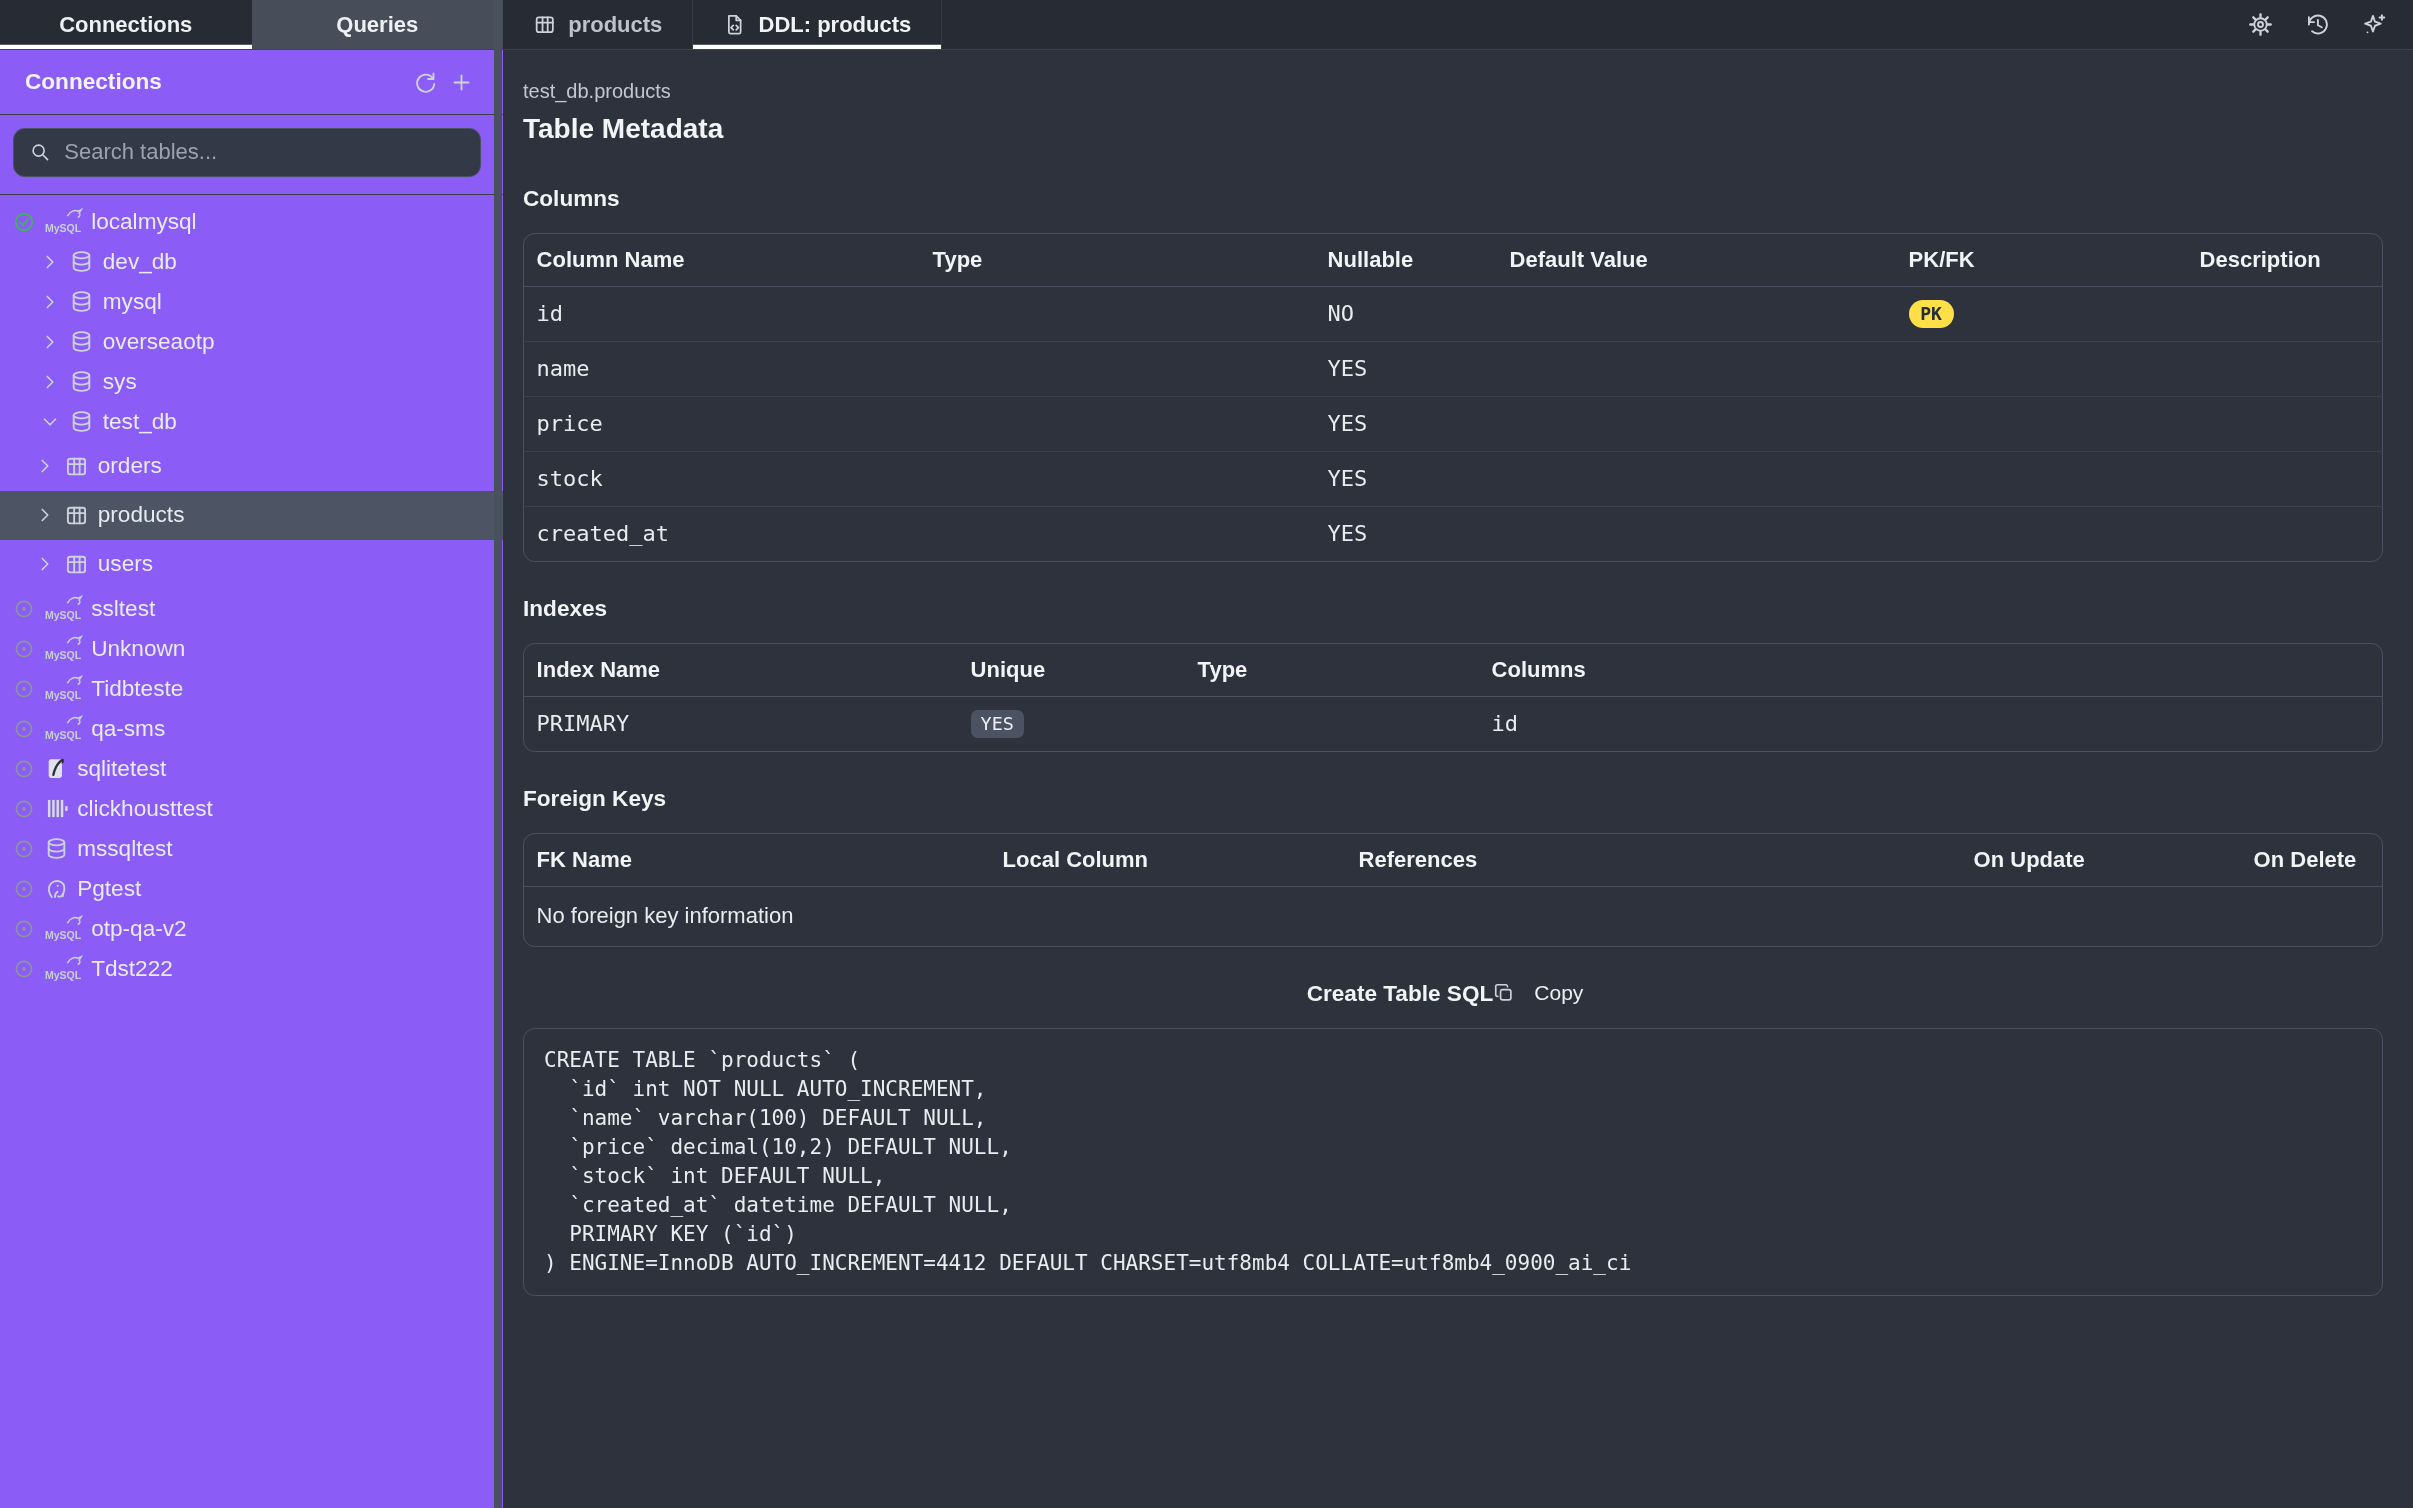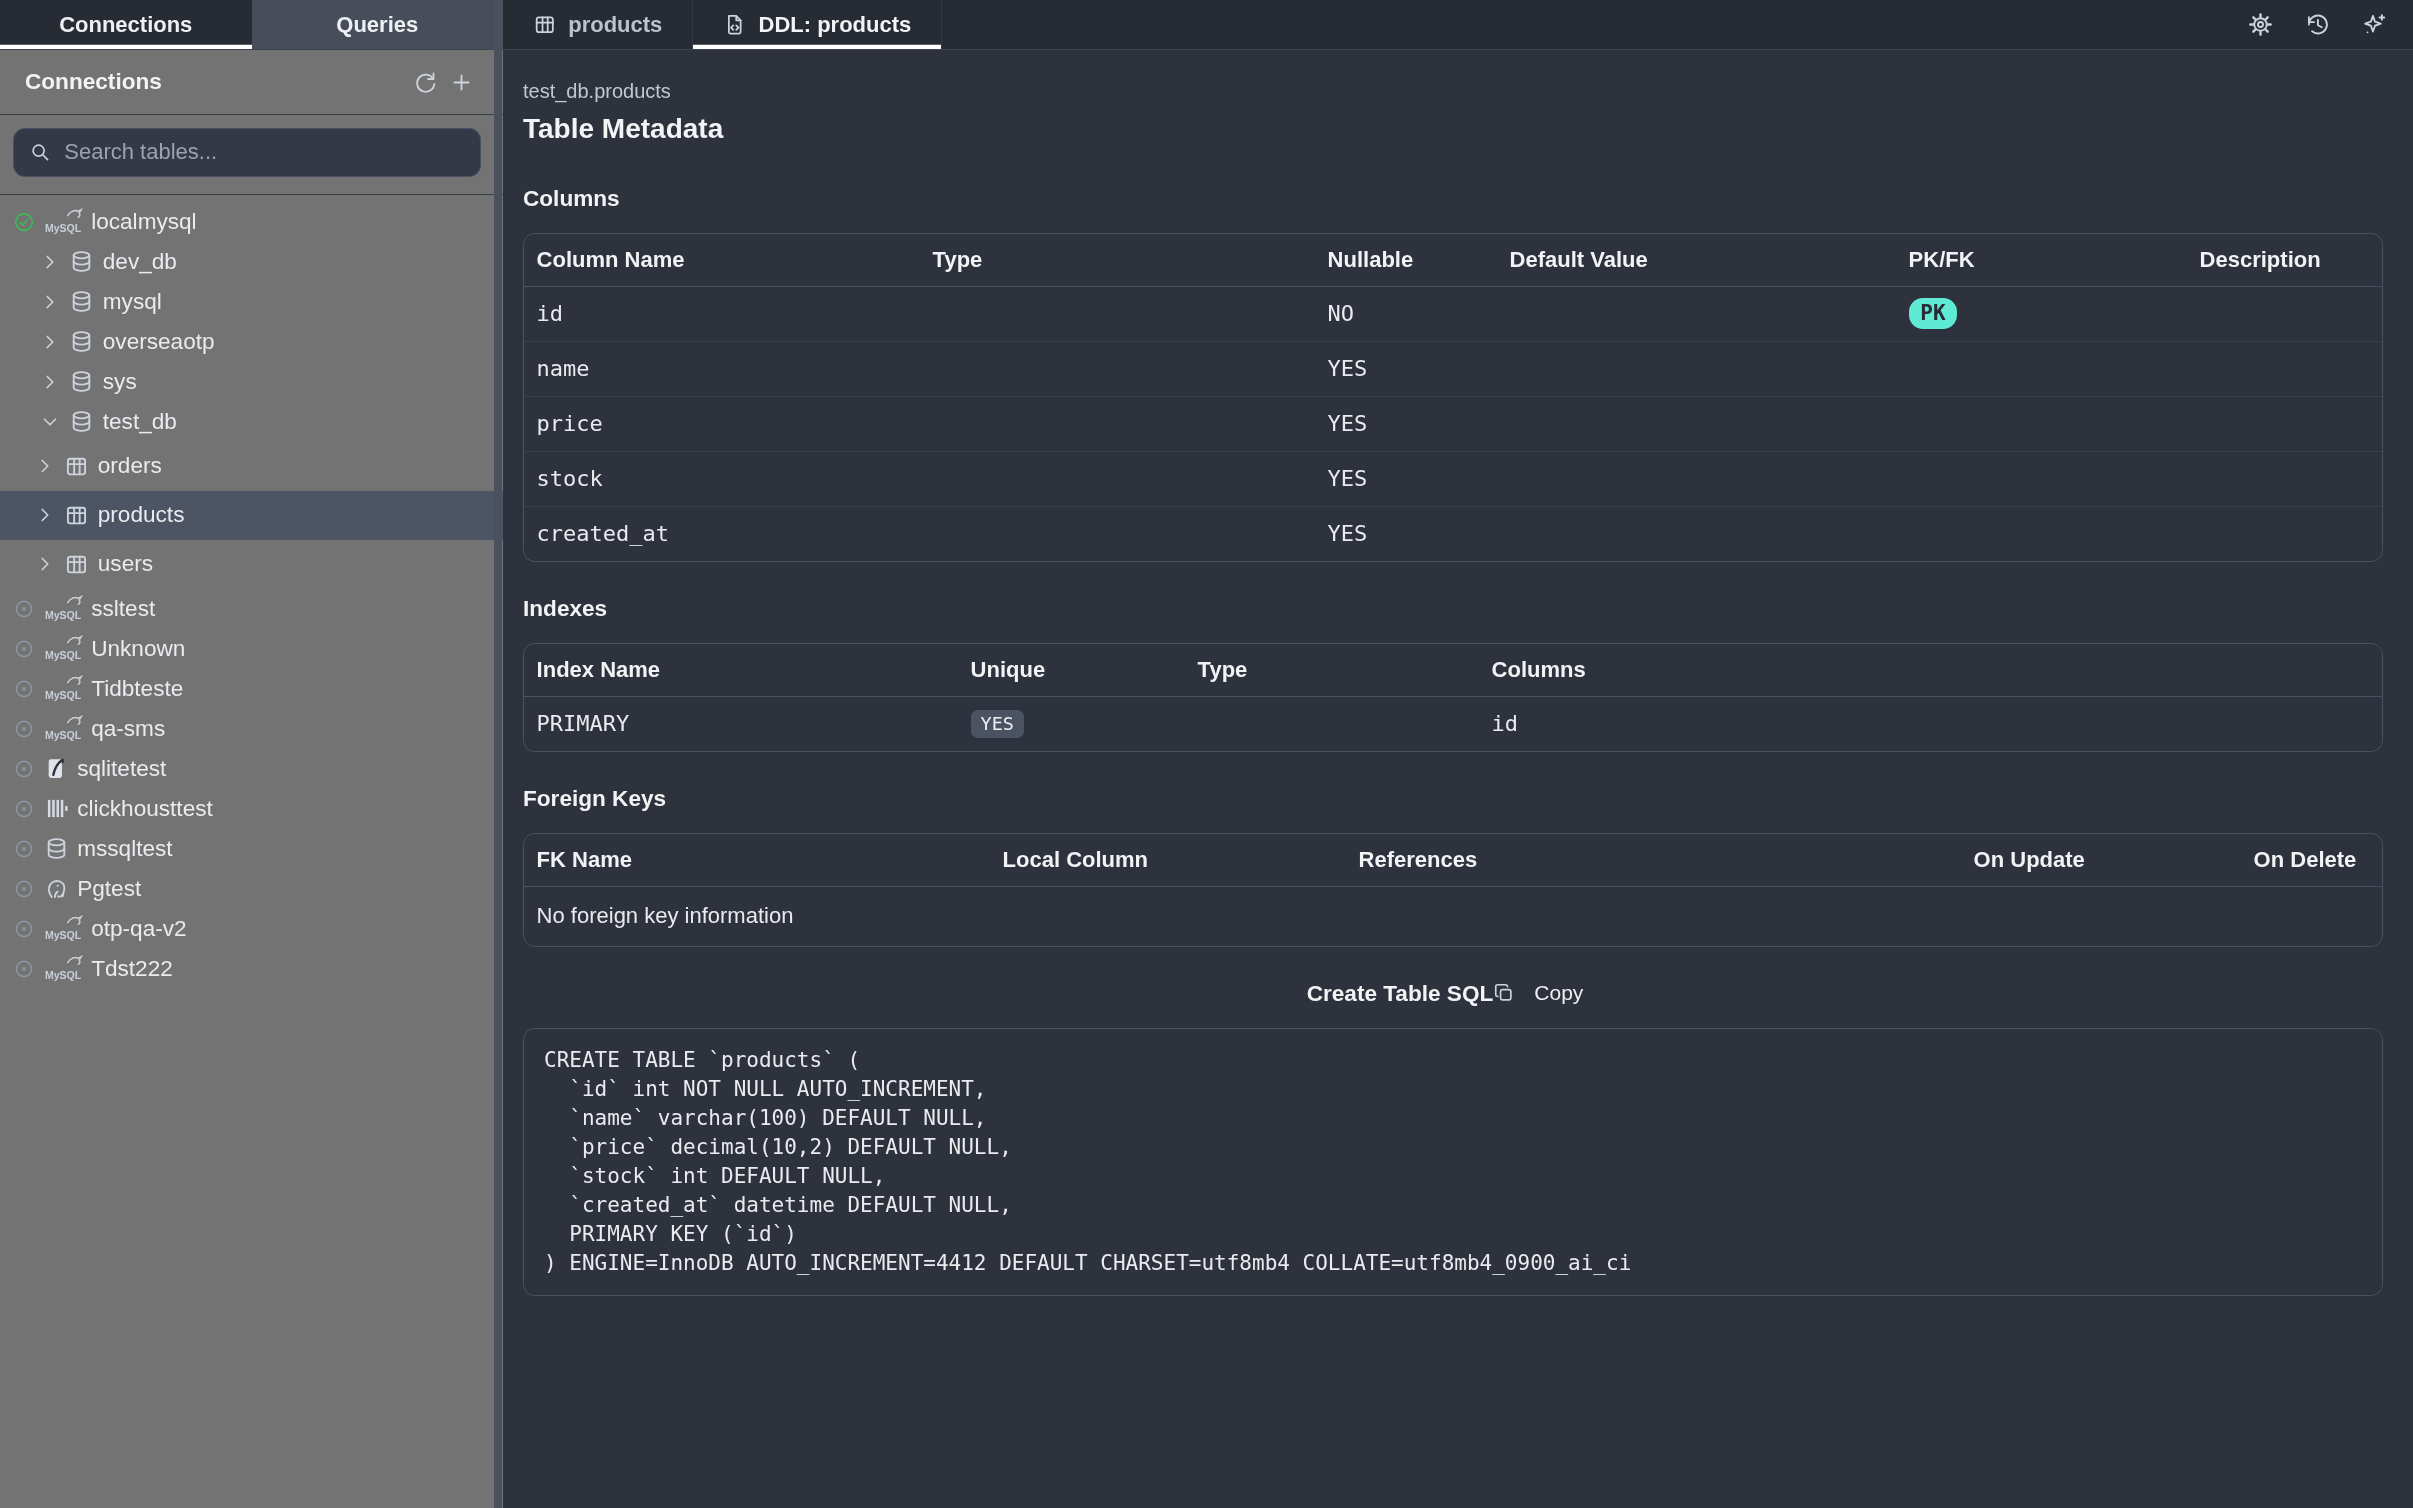--- a/index.html
+++ b/index.html
@@ -1,20 +1,20 @@
 <!DOCTYPE html>
 <html style="font-size:13.4px"><head>
 <meta charset="utf-8">
 <style>
   html,body{margin:0;padding:0;width:2413px;height:1508px;overflow:hidden;background:#2d323c;
             font-family:"Liberation Sans", sans-serif;color:#e9ebef;}
   .app{display:flex;width:2413px;height:1508px;position:relative;}
 
   
-  .sidebar{width:503px;min-width:503px;background:#737373;display:flex;flex-direction:column;position:relative;}
+  .sidebar{width:503px;min-width:503px;background:#8b5cf6;display:flex;flex-direction:column;position:relative;}
   .sidebar-strip{position:absolute;left:494px;top:0;bottom:0;width:8.4px;background:#49505e;z-index:6;}
   .sidebar-tabs{height:49px;display:flex;background:#262b34;border-bottom:1.7px solid #3d4450;}
   .side-tab{flex:1;display:flex;align-items:center;justify-content:center;font-size:22px;font-weight:600;color:#eef0f3;cursor:default;}
   .side-tab.active{box-shadow:inset 0 -4.2px 0 #ffffff;}
   .side-tab.alt{background:#474e5a;}
   .sidebar-header{height:64px;display:flex;align-items:center;padding:0 23.5px 0 25px;border-bottom:1.7px solid #383f4a;}
   .sidebar-header .ttl{flex:1;font-size:22.6px;font-weight:700;color:#f1f3f5;}
   .icon-btn{width:37px;height:37px;display:flex;align-items:center;justify-content:center;}
   .search-wrap{padding:12.6px 22px 17.6px 12.6px;border-bottom:1.7px solid #383f4a;}
   .search-box{height:47px;border-radius:11.7px;background:#333947;border:1.7px solid #495061;display:flex;align-items:center;gap:11.7px;padding:0 15px;}
@@ -44,21 +44,21 @@
   .sec-gap{margin-top:34px;}
 
   .meta-table{border:1.7px solid #4a5161;border-radius:11.7px;overflow:hidden;}
   .t-row{display:grid;grid-template-columns:var(--cols);align-items:center;gap:28px;}
   .t-row.t-head{height:52px;border-bottom:1.7px solid #4a5161;}
   .t-row.t-data{height:54px;border-bottom:1.7px solid #3a414d;}
   .t-row.t-data:last-child{border-bottom:none;}
   .t-cell{padding-left:12.6px;overflow:hidden;text-overflow:ellipsis;}
   .t-h{font-size:22px;font-weight:700;color:#f1f3f5;}
   .mono{font-family:"DejaVu Sans Mono",monospace;font-size:22px;color:#e9ebef;}
-  .badge-pk{display:inline-block;background:#5eead4;color:#272c35;font-family:"DejaVu Sans Mono",monospace;font-size:21px;font-weight:700;padding:5px 11.7px;border-radius:14px;line-height:1;}
+  .badge-pk{display:inline-block;background:#fde047;color:#272c35;font-family:"DejaVu Sans Mono",monospace;font-size:18px;font-weight:700;padding:5px 11.7px;border-radius:14px;line-height:1;}
   .badge-yes{display:inline-block;background:#4b5363;color:#eef0f3;font-family:"DejaVu Sans Mono",monospace;font-size:18.4px;padding:5px 10px;border-radius:6.7px;line-height:1;}
   .empty-row{height:59px;display:flex;align-items:center;padding-left:12.6px;font-size:22px;color:#e9ebef;}
 
   .copy-btn{display:flex;align-items:center;gap:19px;font-size:21px;color:#edeff2;cursor:default;}
   .sql-block{border:1.7px solid #4a5161;border-radius:11.7px;padding:17px 20px;}
   .sql-block pre{margin:0;font-family:"DejaVu Sans Mono",monospace;font-size:21px;line-height:29px;color:#e9ebef;white-space:pre;}
 
   svg{display:block;}
 </style>
 </head>

